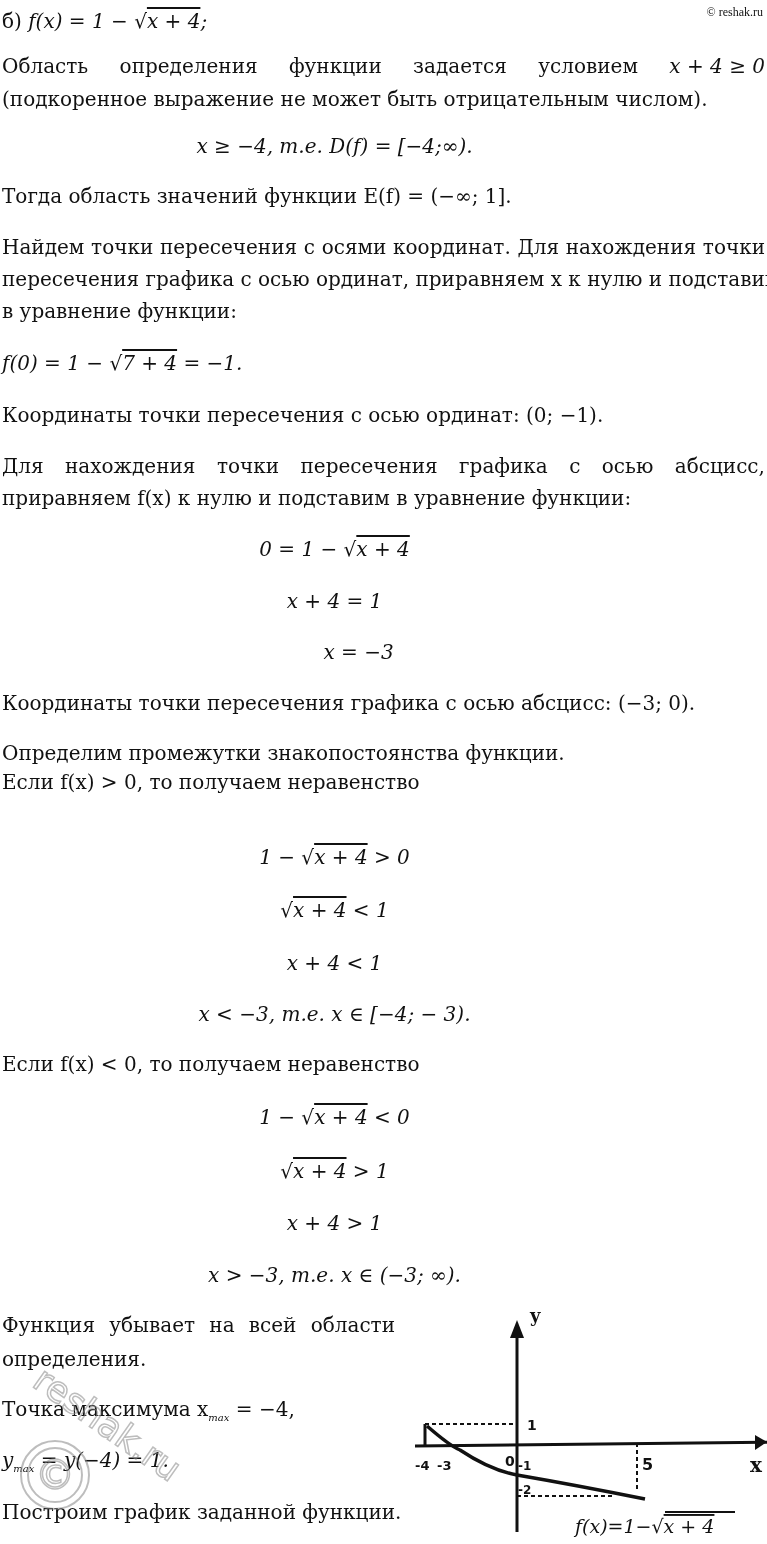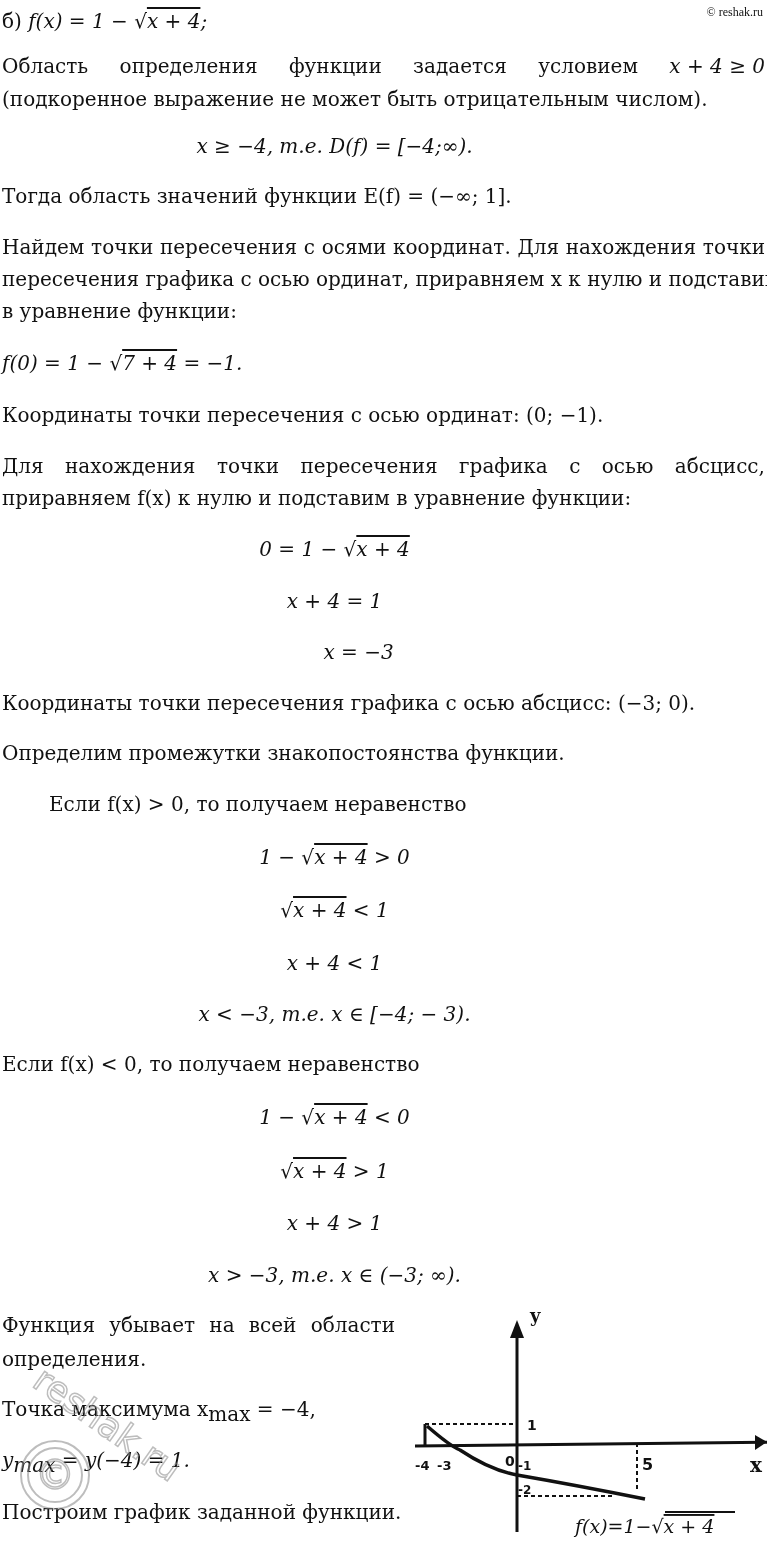--- a/index.html
+++ b/index.html
@@ -7,21 +7,21 @@
       width: 767px; height: 1544px; position: relative; overflow: hidden;
       font-family: "DejaVu Serif", "Liberation Serif", serif;
       color: #111111; font-size: 20px;
     }
     .line { position: absolute; left: 2px; white-space: nowrap; line-height: 26px; }
     .center { left: 0; width: 669px; text-align: center; }
     .just { width: 763px; display: flex; justify-content: space-between; }
     .m { font-style: italic; }
     .rad { text-decoration: overline; }
     .copyright { position: absolute; right: 4px; top: 0; font-family: "Liberation Serif", serif; font-size: 12px; line-height: 24px; }
-    .sub { font-size: 20px; vertical-align: -5px; }
+    .sub { font-size: 10px; font-style: italic; vertical-align: -5px; }
     .watermark {
       position: absolute; left: 0; top: 1350px; width: 180px; height: 180px;
       pointer-events: none; opacity: 0.55;
     }
     .graph { position: absolute; left: 405px; top: 1300px; width: 362px; height: 244px; }
   </style>
 </head>
 <body>
 
 <div class="line" style="top:8px;">
@@ -69,21 +69,21 @@
   <span>осью</span>
   <span>абсцисс,</span>
 </div>
 <div class="line" style="top:485px;">приравняем f(x) к нулю и подставим в уравнение функции:</div>
 <div class="line center m" style="top:536px;"><span>0 = 1 − √</span><span class="rad">x + 4</span></div>
 <div class="line center m" style="top:588px;">x + 4 = 1</div>
 <div class="line center m" style="top:639px;padding-left:24px;">x = −3</div>
 <div class="line" style="top:690px;">Координаты точки пересечения графика с осью абсцисс: (−3; 0).</div>
 
 <div class="line" style="top:740px;">Определим промежутки знакопостоянства функции.</div>
-<div class="line" style="top:791px;margin-left:47px;">Если f(x) &gt; 0, то получаем неравенство</div>
+<div class="line" style="top:769px;">Если f(x) &gt; 0, то получаем неравенство</div>
 <div class="line center m" style="top:844px;"><span>1 − √</span><span class="rad">x + 4</span><span> &gt; 0</span></div>
 <div class="line center m" style="top:897px;"><span>√</span><span class="rad">x + 4</span><span> &lt; 1</span></div>
 <div class="line center m" style="top:950px;">x + 4 &lt; 1</div>
 <div class="line center m" style="top:1001px;">x &lt; −3, т.е. x ∈ [−4; − 3).</div>
 
 <div class="line" style="top:1051px;">Если f(x) &lt; 0, то получаем неравенство</div>
 <div class="line center m" style="top:1104px;"><span>1 − √</span><span class="rad">x + 4</span><span> &lt; 0</span></div>
 <div class="line center m" style="top:1158px;"><span>√</span><span class="rad">x + 4</span><span> &gt; 1</span></div>
 <div class="line center m" style="top:1210px;">x + 4 &gt; 1</div>
 <div class="line center m" style="top:1262px;">x &gt; −3, т.е. x ∈ (−3; ∞).</div>

